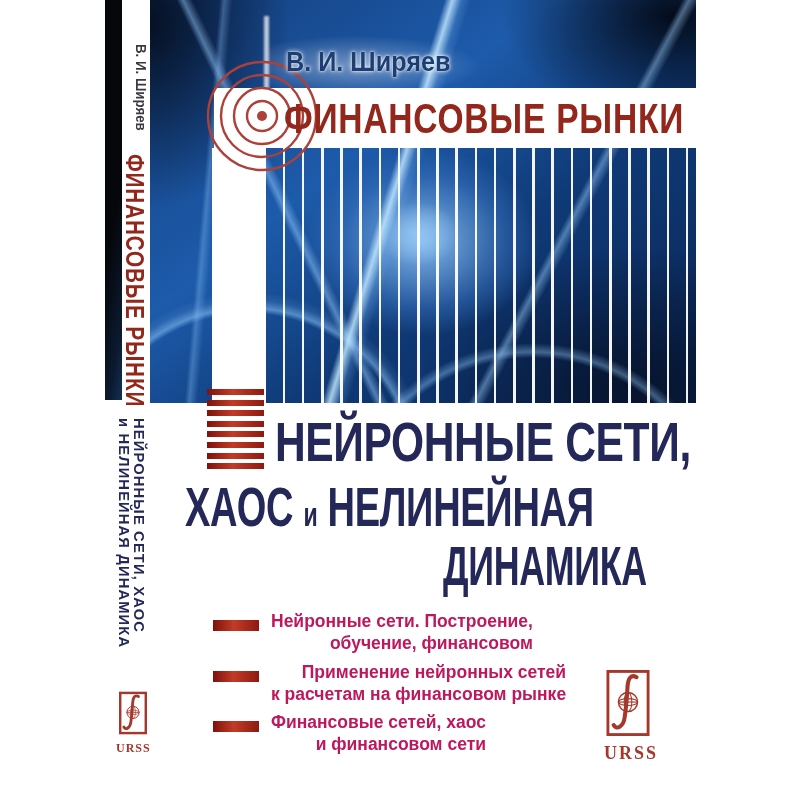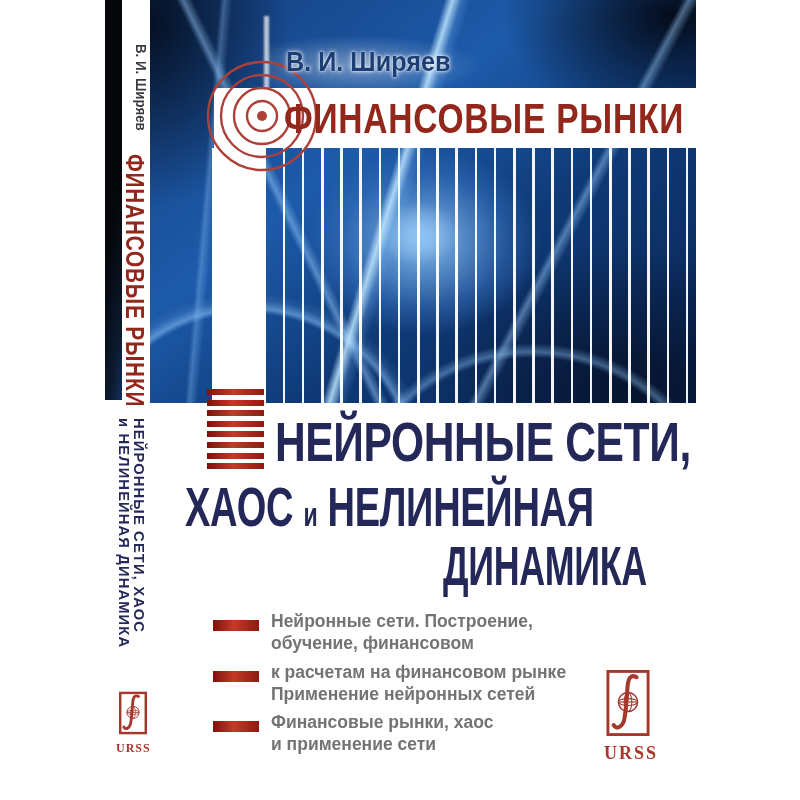--- a/index.html
+++ b/index.html
@@ -62,21 +62,21 @@
   .title-line{position:absolute;font-size:56px;line-height:56px;font-weight:bold;color:#242858;
     transform-origin:left top;white-space:nowrap;z-index:4;letter-spacing:-.5px;}
   .l1{left:275px;top:414px;transform:scaleX(.76);}
   .l2{left:185px;top:479px;transform:scaleX(.68);}
   .l3{left:443px;top:538px;transform:scaleX(.64);}
   .small-i{font-size:34px;}
 
   .bullet{position:absolute;left:213px;z-index:4;}
   .bullet-bar{position:absolute;left:0;top:10px;width:46px;height:11px;
     background:linear-gradient(to right,#7d120c,#c23b28 45%,#8e1a10);}
-  .bullet-text{margin-left:58px;font-size:17.5px;line-height:22px;font-weight:bold;color:#737373;}
+  .bullet-text{margin-left:58px;font-size:17.5px;line-height:22px;font-weight:bold;color:#be185d;text-align:right;}
   .bullet-text span{display:block;}
   .b1{top:610px;} .b2{top:661px;} .b3{top:711px;}
 
   .front-logo{left:604px;top:669px;width:48px;text-align:center;z-index:4;}
   .front-logo .urss-word{font-family:"Liberation Serif","DejaVu Serif",serif;
     font-size:18px;font-weight:bold;color:#a5372b;letter-spacing:2px;display:block;margin-top:2px;}
 </style>
 </head>
 <body>
 
@@ -141,29 +141,29 @@
   <div class="bullet b1">
     <div class="bullet-bar"></div>
     <div class="bullet-text">
       <span>Нейронные сети. Построение,</span>
       <span>обучение, финансовом</span>
     </div>
   </div>
   <div class="bullet b2">
     <div class="bullet-bar"></div>
     <div class="bullet-text">
+      <span>Применение нейронных сетей</span>
       <span>к расчетам на финансовом рынке</span>
-      <span>Применение нейронных сетей</span>
     </div>
   </div>
   <div class="bullet b3">
     <div class="bullet-bar"></div>
     <div class="bullet-text">
-      <span>Финансовые рынки, хаос</span>
-      <span>и применение сети</span>
+      <span>Финансовые сетей, хаос</span>
+      <span>и финансовом сети</span>
     </div>
   </div>
 
   <div class="abs front-logo">
     <svg width="44" height="68" viewBox="0 0 46 70">
       <rect x="2" y="2" width="42" height="66" fill="none" stroke="#a5372b" stroke-width="3"></rect>
       <circle cx="23" cy="34" r="10" fill="none" stroke="#a5372b" stroke-width="1.5"></circle>
       <line x1="13" y1="34" x2="33" y2="34" stroke="#a5372b" stroke-width="1.2"></line>
       <ellipse cx="23" cy="34" rx="10" ry="3.6" fill="none" stroke="#a5372b" stroke-width="1.1"></ellipse>
       <ellipse cx="23" cy="34" rx="4" ry="10" fill="none" stroke="#a5372b" stroke-width="1.1"></ellipse>

